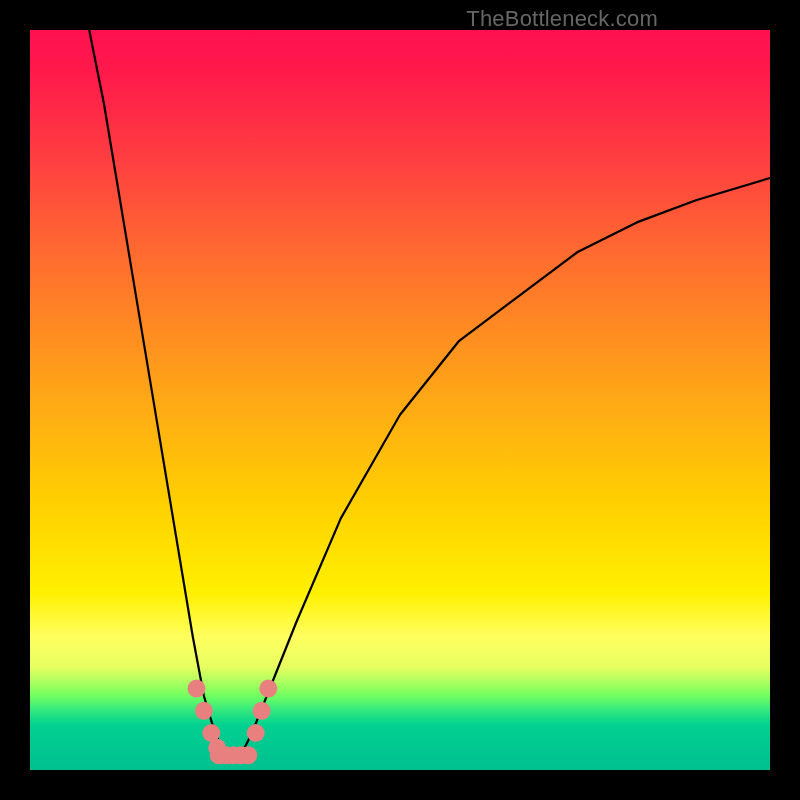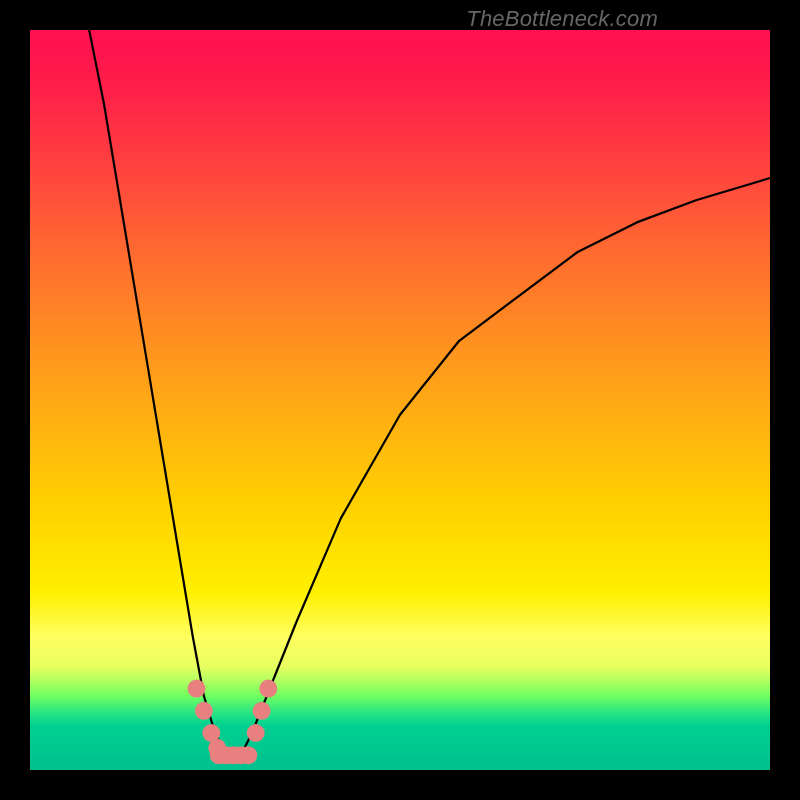--- a/index.html
+++ b/index.html
@@ -2,21 +2,20 @@
 <html><head>
 <meta charset="utf-8">
 <style>
   * { margin: 0; padding: 0; box-sizing: border-box; }
   body { width: 800px; height: 800px; background: #000; position: relative; font-family: Arial, sans-serif; }
   .outer {
     width: 676px;
     height: 800px;
     background: #000;
     position: relative;
-    font-style: italic;
   }
   .watermark {
     position: absolute;
     top: 6px;
     right: 18px;
     color: #666;
     font-size: 22px;
     font-weight: 500;
     letter-spacing: 0.2px;
     z-index: 10;

